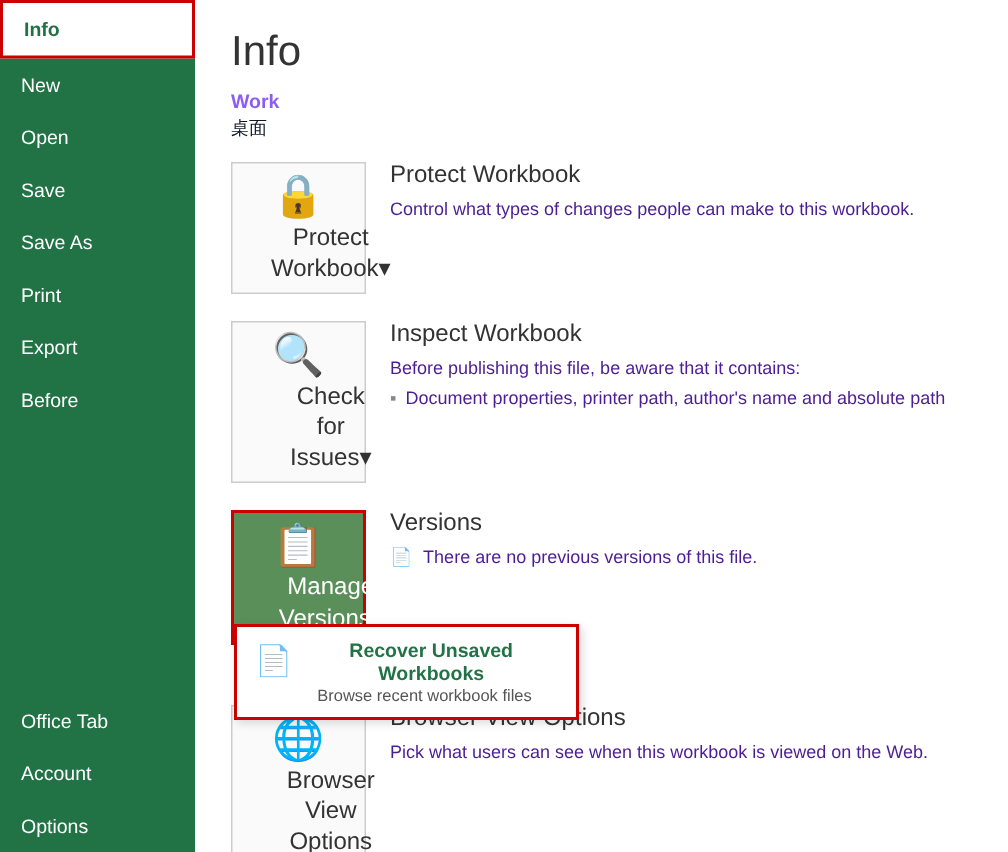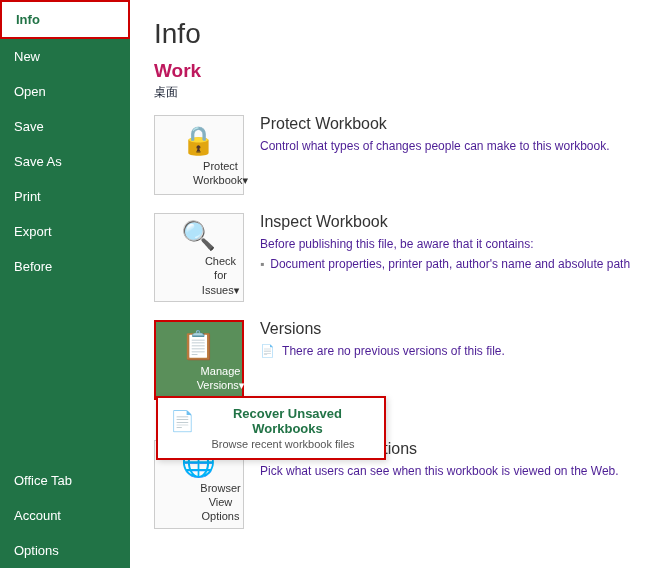--- a/index.html
+++ b/index.html
@@ -37,23 +37,23 @@
       overflow-y: auto;
       position: relative;
     }
     .main-title {
       font-size: 28px;
       font-weight: 300;
       color: #333;
       margin-bottom: 10px;
     }
     .section-title {
-      font-size: 19px;
+      font-size: 13px;
       font-weight: 600;
-      color: #be185d;
+      color: #8b5cf6;
       margin-bottom: 2px;
     }
     .section-subtitle {
       font-size: 12px;
       color: #0f172a;
       margin-bottom: 14px;
     }
 
     .info-row {
       display: flex;
@@ -78,21 +78,21 @@
       text-align: center;
       padding: 8px 4px 4px 4px;
     }
     .icon-box.active-box {
       border: 2px solid #c00;
       background: #5a8f5a;
       color: #fff;
     }
     .icon-box .icon-label {
       margin-top: 4px;
-      font-size: 11px;
+      font-size: 16px;
       line-height: 1.3;
       margin-left: 43px;
     }
     .icon-symbol {
       font-size: 28px;
       line-height: 1;
     }
     .info-text-block { flex: 1; }
     .info-row-title {
       font-size: 16px;

